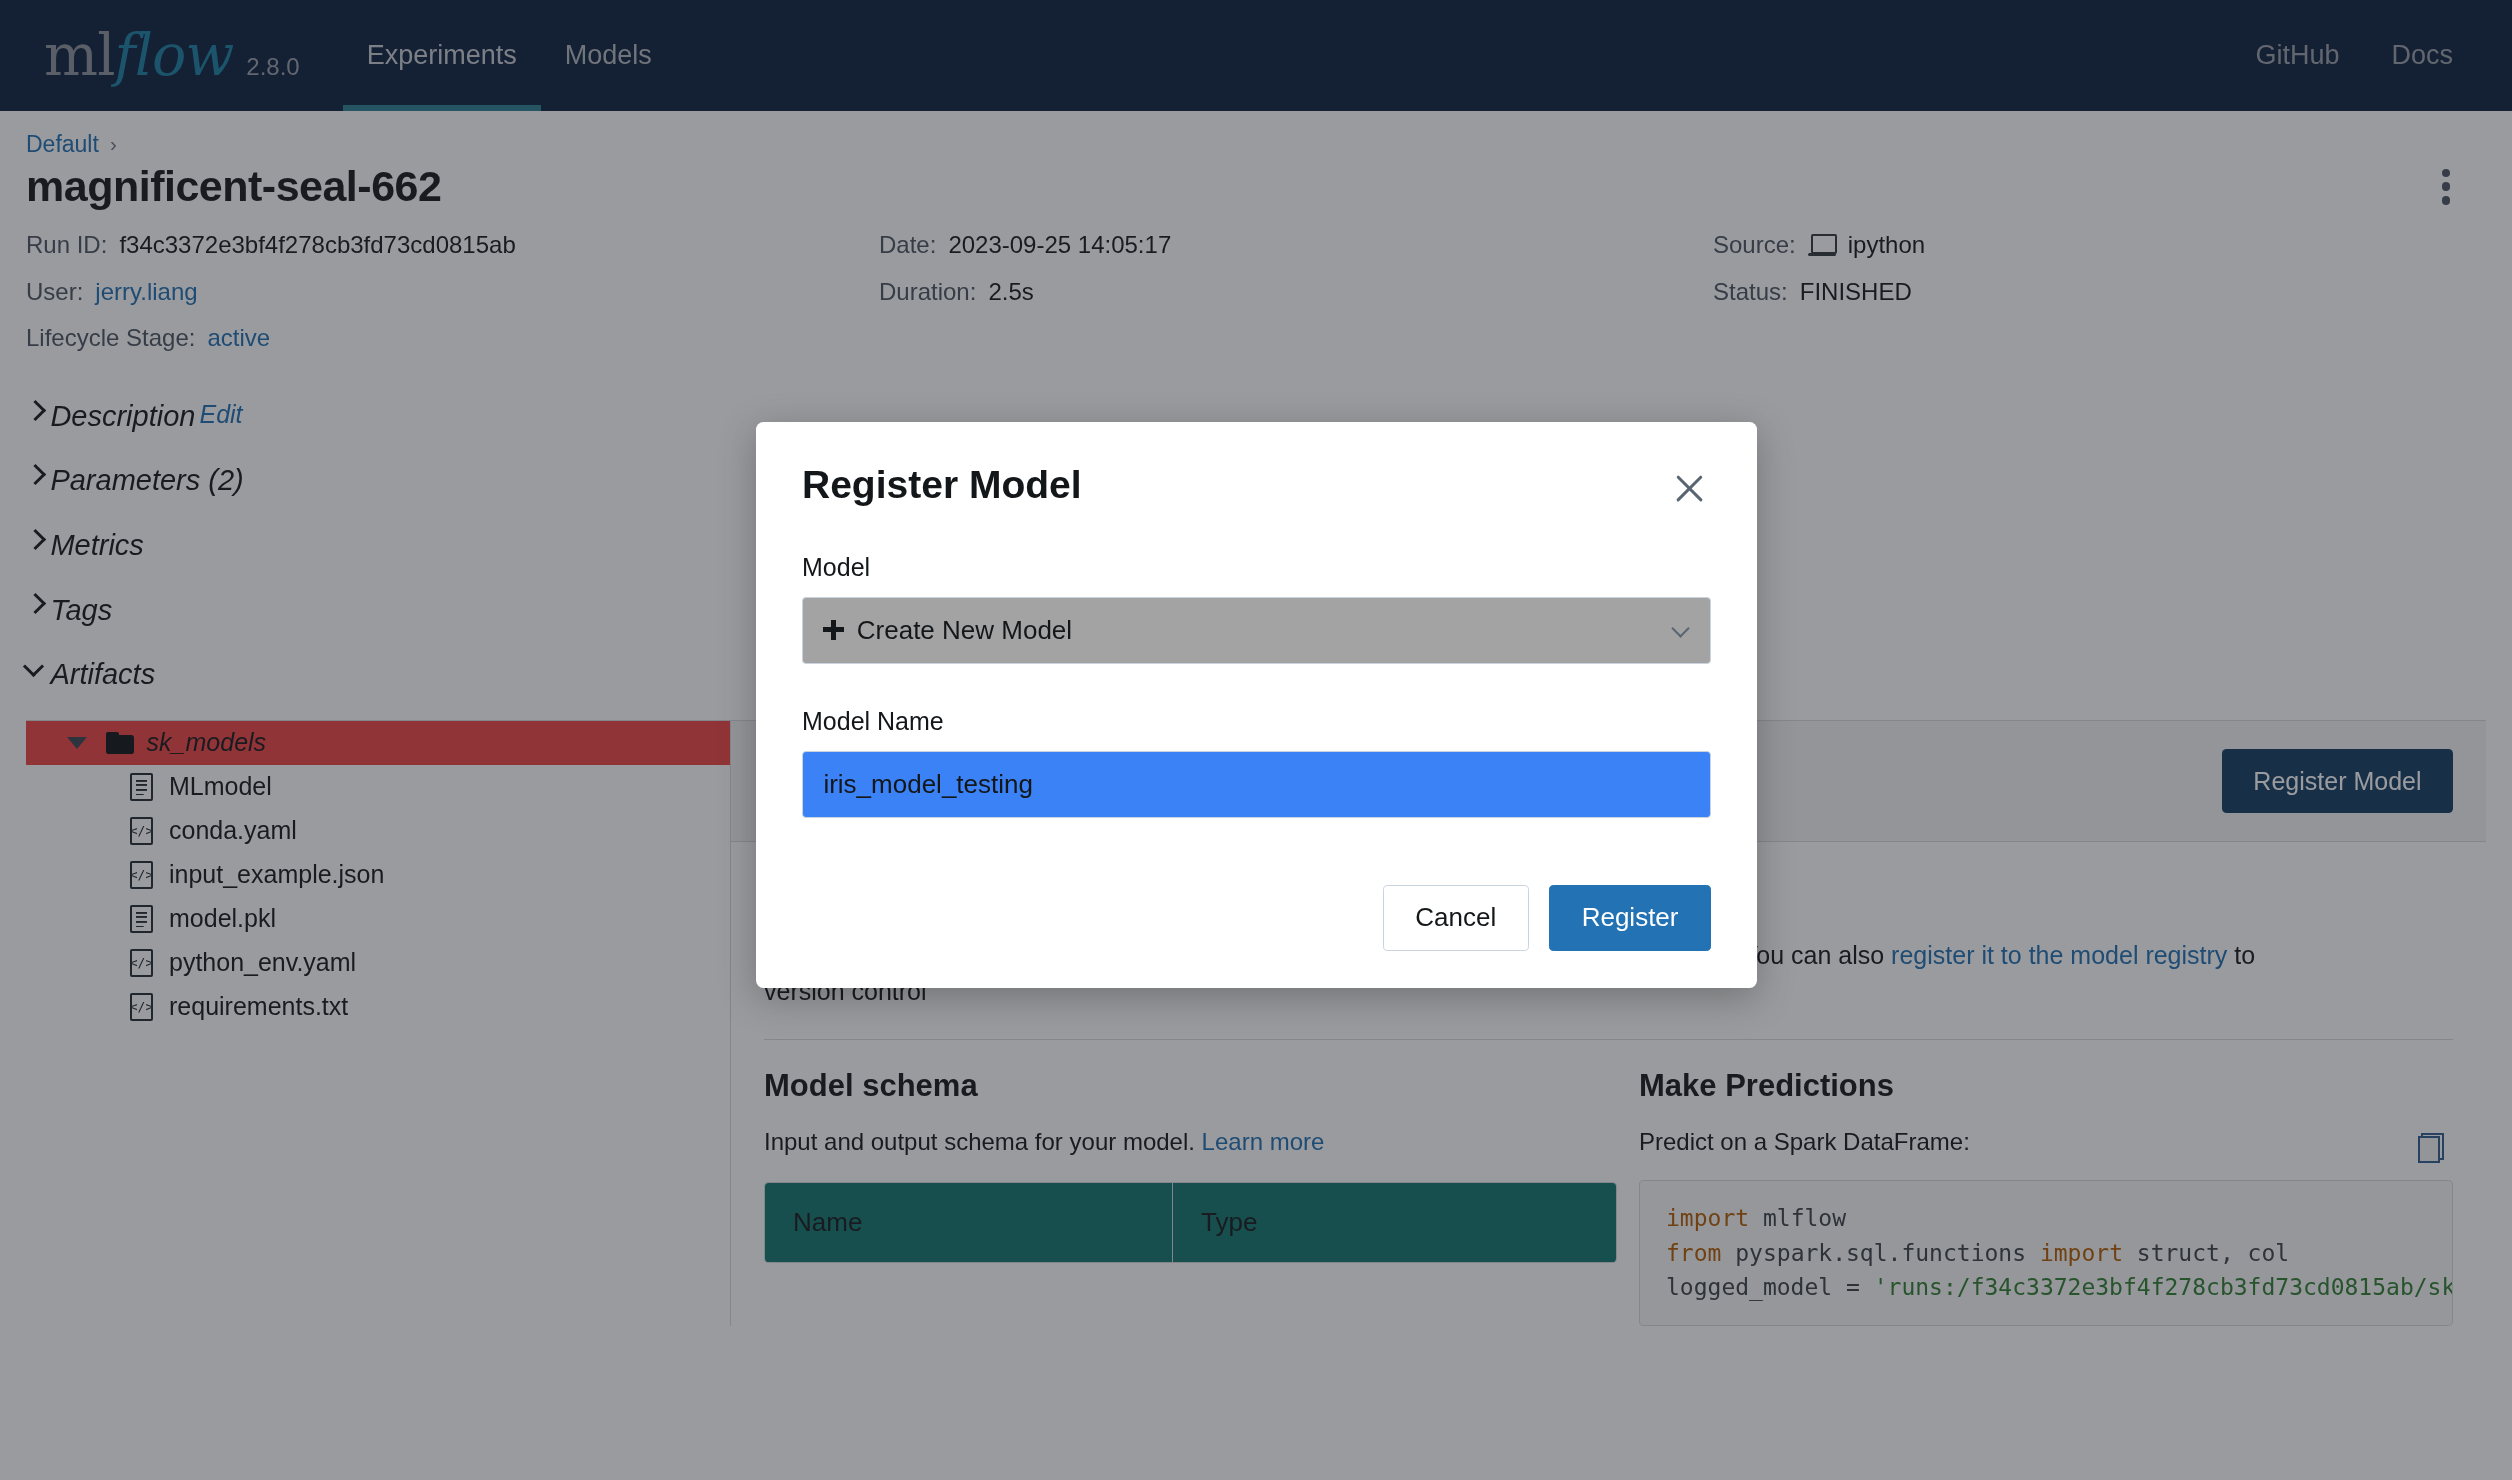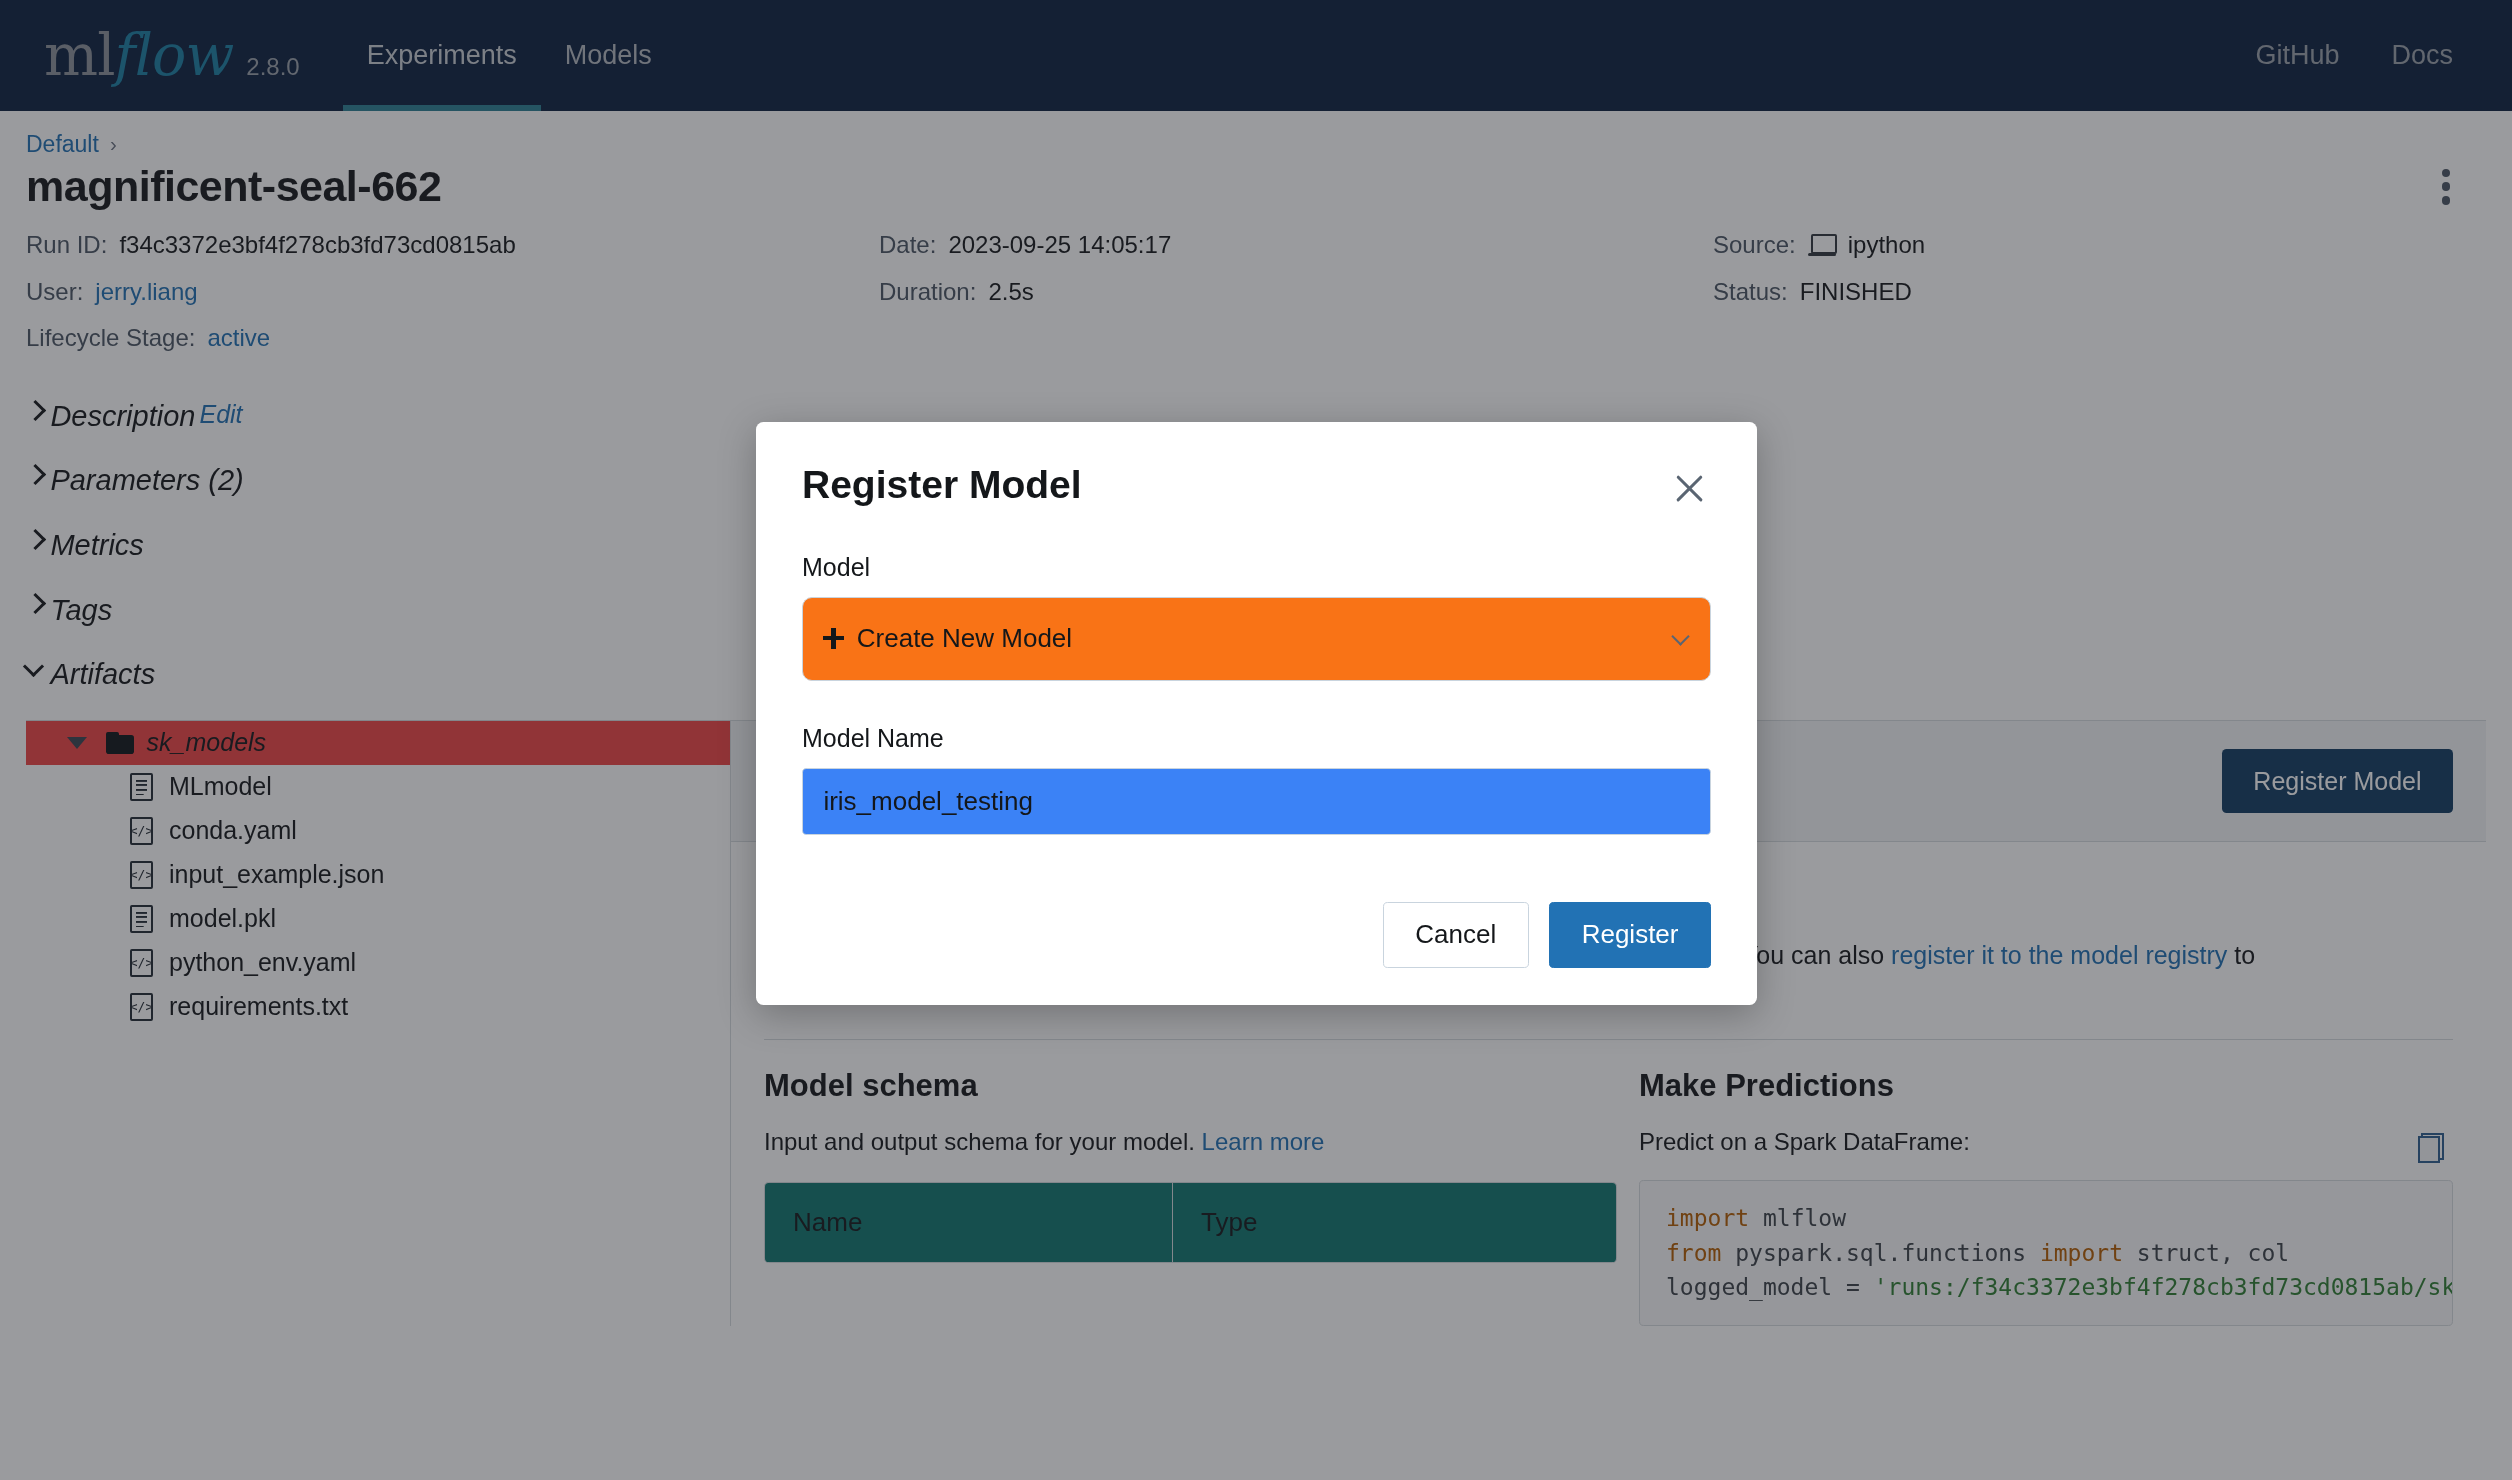--- a/index.html
+++ b/index.html
@@ -204,23 +204,23 @@
   .modal-close::before, .modal-close::after {
     content: ""; position: absolute; left: 1.9px; top: 18.5px; width: 35px; height: 3.2px;
     background: #5a6572; border-radius: 1.9px;
   }
   .modal-close::before { transform: rotate(45deg); }
   .modal-close::after { transform: rotate(-45deg); }
 
   .field { margin-top: 43px; }
   .field-label { font-size: 25px; color: #14171a; margin-bottom: 15px; }
   .select-box {
-    height: 84px; border: 0.9px solid #c9d4de; border-radius: 10px;
+    height: 67px; border: 0.9px solid #c9d4de; border-radius: 4px;
     display: flex; align-items: center; padding: 0 20.4px;
-    font-size: 26px; color: #14171a; cursor: pointer; background: #f97316;
+    font-size: 26px; color: #14171a; cursor: pointer; background: #a3a3a3;
   }
   .plus-icon {
     display: inline-block; width: 20.4px; height: 20.4px; margin-right: 13px; position: relative;
   }
   .plus-icon::before, .plus-icon::after {
     content: ""; position: absolute; background: #14171a;
   }
   .plus-icon::before { left: 0; top: 7.4px; width: 20.4px; height: 4.6px; }
   .plus-icon::after { left: 7.9px; top: 0; width: 4.6px; height: 20.4px; }
   .caret {

